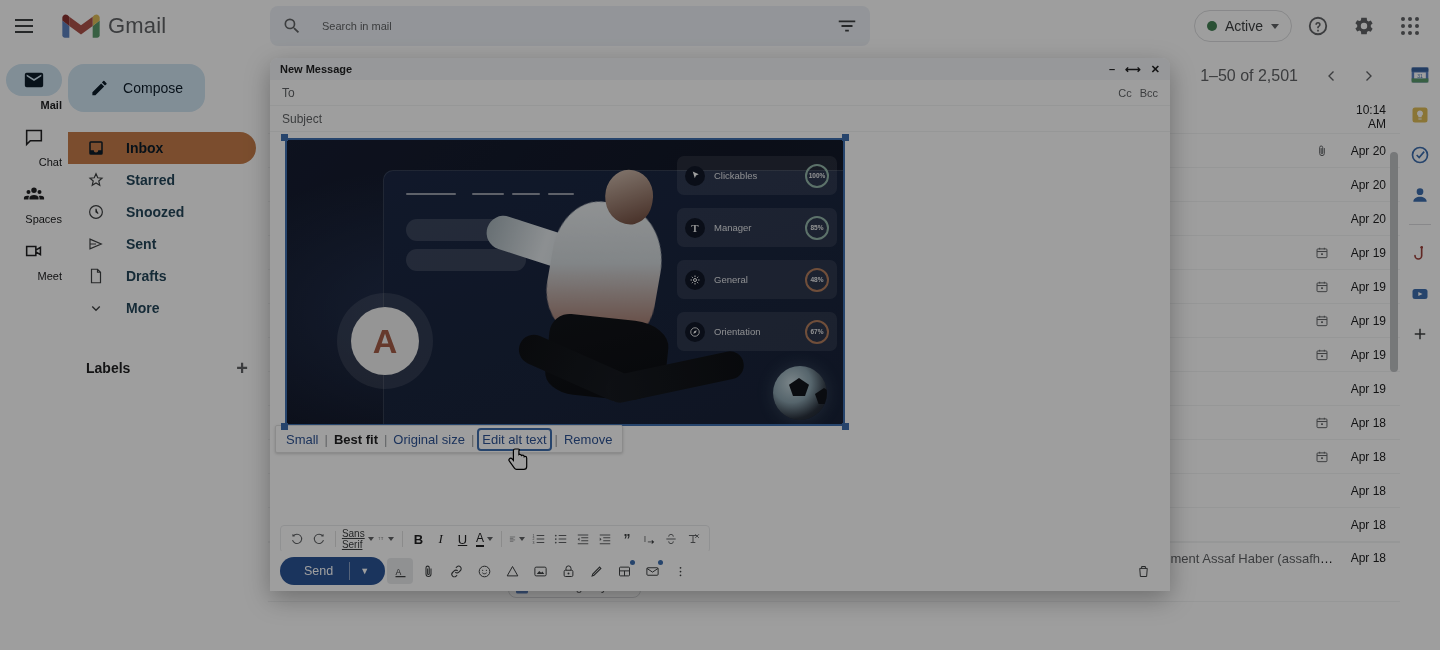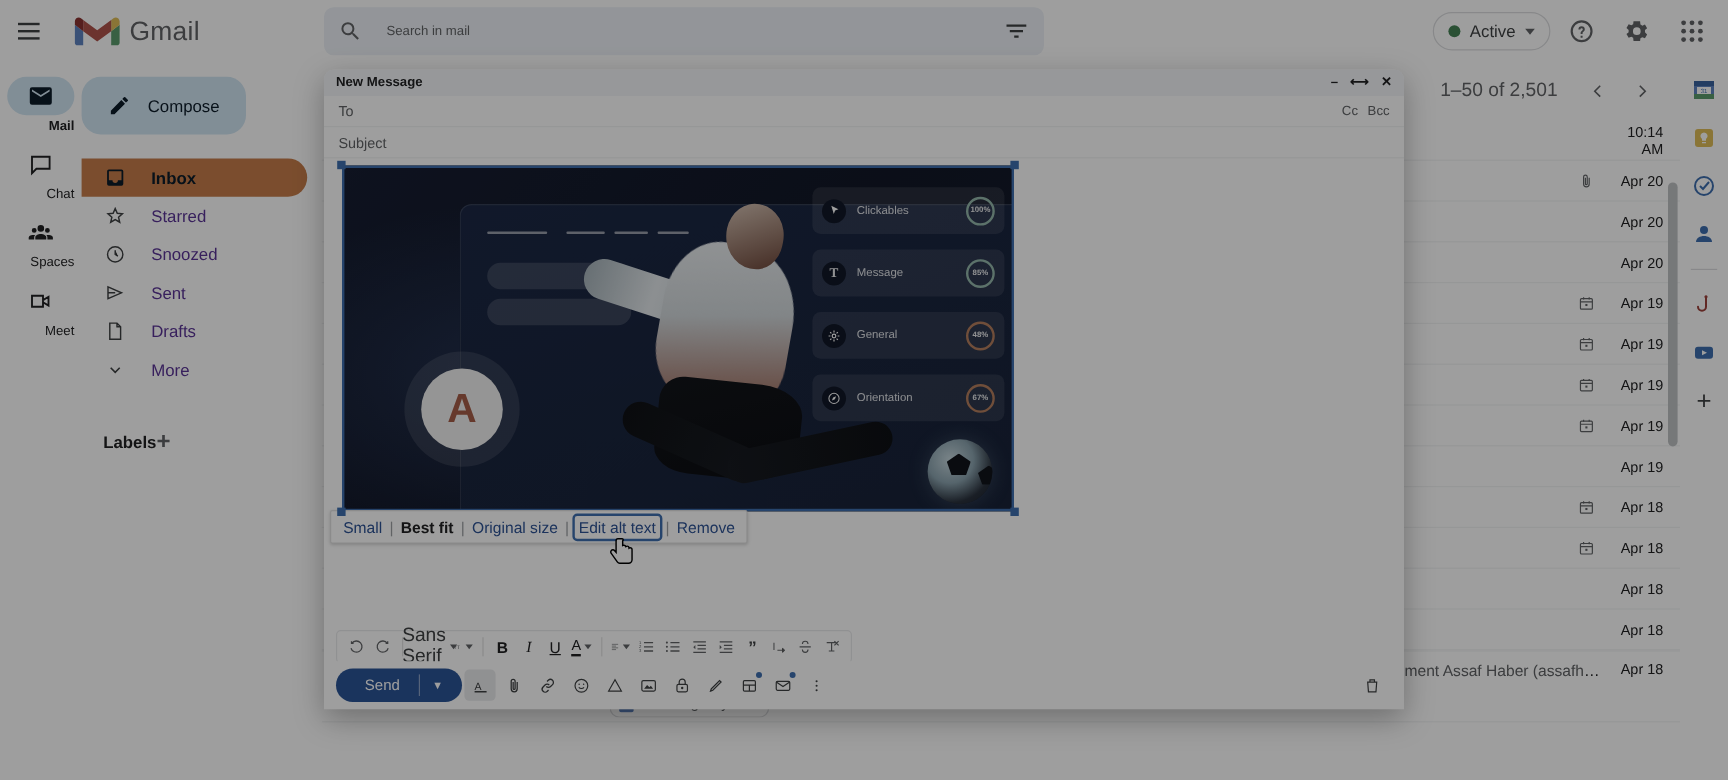--- a/index.html
+++ b/index.html
@@ -91,26 +91,26 @@
     height: 48px; width: 137px; border-radius: 16px;
     background: #c2e7ff; cursor: pointer;
     border: none; font-size: 14px; color: #001d35;
     font-family: "Liberation Sans", sans-serif;
   }
   .nav-list { margin-top: 20px; }
   .nav-item {
     display: flex; align-items: center; gap: 20px;
     height: 32px; padding-left: 18px; margin-right: 12px;
     border-radius: 0 16px 16px 0; cursor: pointer;
-    font-size: 14px; color: #6d28d9;
+    font-size: 14px; color: #0c4a6e; font-weight: bold;
   }
   .nav-item.active { background: #f97316; font-weight: 700; color: #001d35; }
   .nav-icon { width: 20px; height: 20px; display:flex; align-items:center; justify-content:center; }
   .labels-row {
-    display: flex; align-items: center; justify-content: flex-start;
+    display: flex; align-items: center; justify-content: space-between;
     margin-top: 28px; padding: 0 20px 0 18px; height: 32px;
     font-size: 14px; color: #202124; font-weight: 700;
   }
   .labels-plus { font-size: 20px; color: #5f6368; cursor: pointer; line-height: 1; }
 
   
   .mail-area {
     position: absolute; left: 268px; top: 52px; width: 1132px; height: 598px;
     background: #ffffff; border-radius: 16px 0 0 0;
     overflow: hidden;
@@ -330,21 +330,21 @@
   
   .fmt-bar {
     position: absolute; left: 10px; bottom: 38px; width: 430px; height: 28px;
     border: 1px solid #e8eaed; border-radius: 4px;
     display: flex; align-items: center; gap: 2px; padding: 0 6px;
     background: #fff;
   }
   .fb { height: 22px; min-width: 20px; display:flex; align-items:center; justify-content:center;
         color:#5f6368; font-size: 12px; cursor: pointer; padding: 0 2px; }
   .fb .mini-caret { width:0;height:0;border-left:3px solid transparent;border-right:3px solid transparent;border-top:4px solid #5f6368; margin-left:3px;}
-  .fb-font { font-size: 16px; color:#3c4043; padding: 0 4px; }
+  .fb-font { font-size: 10px; color:#3c4043; padding: 0 4px; text-decoration: underline; }
   .fb-div { width: 1px; height: 16px; background: #e0e0e0; margin: 0 4px; }
 
   
   .send-row {
     position: absolute; left: 0; bottom: 0; width: 100%; height: 40px;
     display: flex; align-items: center; padding: 0 10px; gap: 2px;
     background: #fff;
   }
   .send-btn {
     display: flex; align-items: center; height: 28px;
@@ -884,21 +884,21 @@
                     <path fill="#fff" d="M6 3 19 9.5 13 12l-2.5 6z"></path>
                   </svg>
                 </span>
                 <span class="card-label">Clickables</span>
                 <span class="ring">100%</span>
               </div>
               <div class="card">
                 <span class="card-ic">
                   <span style="font-family:'Liberation Serif',serif;font-weight:700;font-size:11px;">T</span>
                 </span>
-                <span class="card-label">Message</span>
+                <span class="card-label">Manager</span>
                 <span class="ring">85%</span>
               </div>
               <div class="card">
                 <span class="card-ic">
                   <svg width="12" height="12" viewBox="0 0 24 24">
                     <circle cx="12" cy="12" r="3" fill="none" stroke="#fff" stroke-width="2"></circle>
                     <path stroke="#fff" stroke-width="2" d="M12 3v3M12 18v3M3 12h3M18 12h3M5.6 5.6l2.1 2.1M16.3 16.3l2.1 2.1M18.4 5.6l-2.1 2.1M7.7 16.3l-2.1 2.1"></path>
                   </svg>
                 </span>
                 <span class="card-label">General</span>

